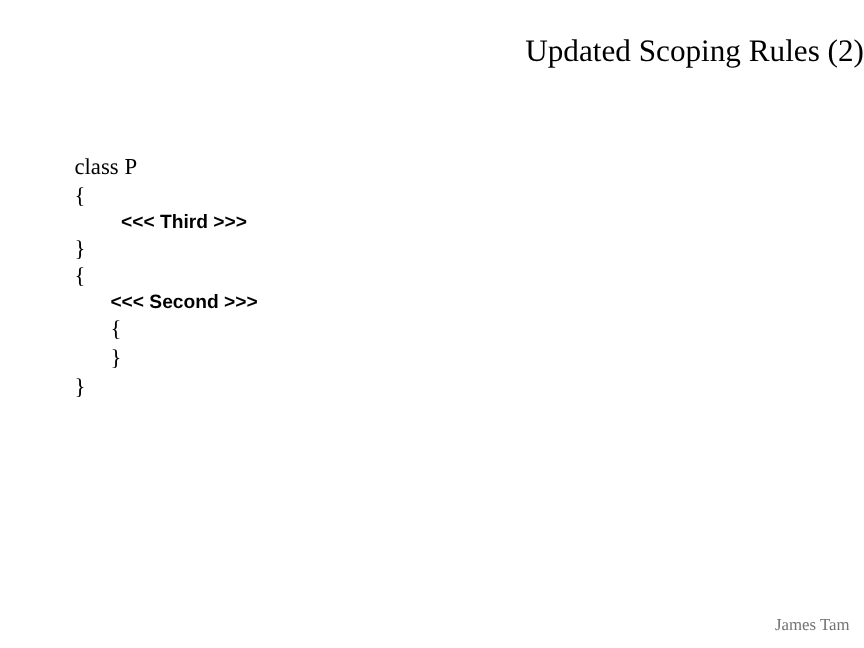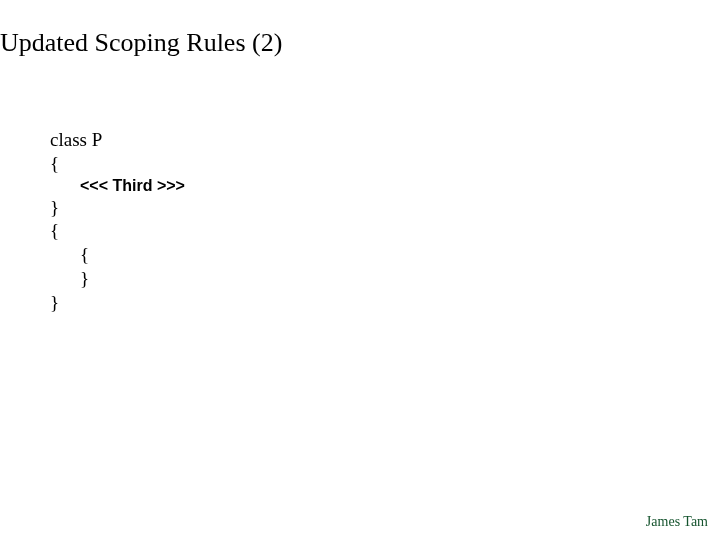--- a/index.html
+++ b/index.html
@@ -5,60 +5,61 @@
     * { margin: 0; padding: 0; box-sizing: border-box; }
     body {
       width: 720px;
       height: 540px;
       background: #fff;
       font-family: "Times New Roman", Times, serif;
       position: relative;
       overflow: hidden;
     }
     .slide-title {
-      text-align: left;
+      text-align: right;
       font-size: 26px;
       font-weight: normal;
       padding-top: 28px;
       color: #000;
     }
     .content {
       position: absolute;
-      left: 50px;
+      left: 62px;
       top: 128px;
       font-size: 19px;
       line-height: 1.25;
       color: #000;
     }
     .indent1 { padding-left: 30px; }
     .indent2 { padding-left: 62px; }
     .marker {
       font-family: Arial, Helvetica, sans-serif;
       font-weight: bold;
       font-size: 16px;
       text-align: center;
     }
     .footer {
       position: absolute;
       right: 12px;
       bottom: 10px;
       font-size: 14px;
-      color: #14532d;
+      color: #737373;
       margin-top: 28px;
     }
   </style>
 </head>
 <body>
 
 <div class="slide-title">Updated Scoping Rules (2)</div>
 
 <div class="content">
   <div>class P</div>
   <div>{</div>
   <div class="indent1 marker">&lt;&lt;&lt; Third &gt;&gt;&gt;</div>
   <div>}</div>
   <div>{</div>
+  <div class="indent1 marker">&lt;&lt;&lt; Second &gt;&gt;&gt;</div>
   <div class="indent1">{</div>
   <div class="indent1">}</div>
   <div>}</div>
 </div>
 
 <div class="footer">James Tam</div>
 
 </body></html>

